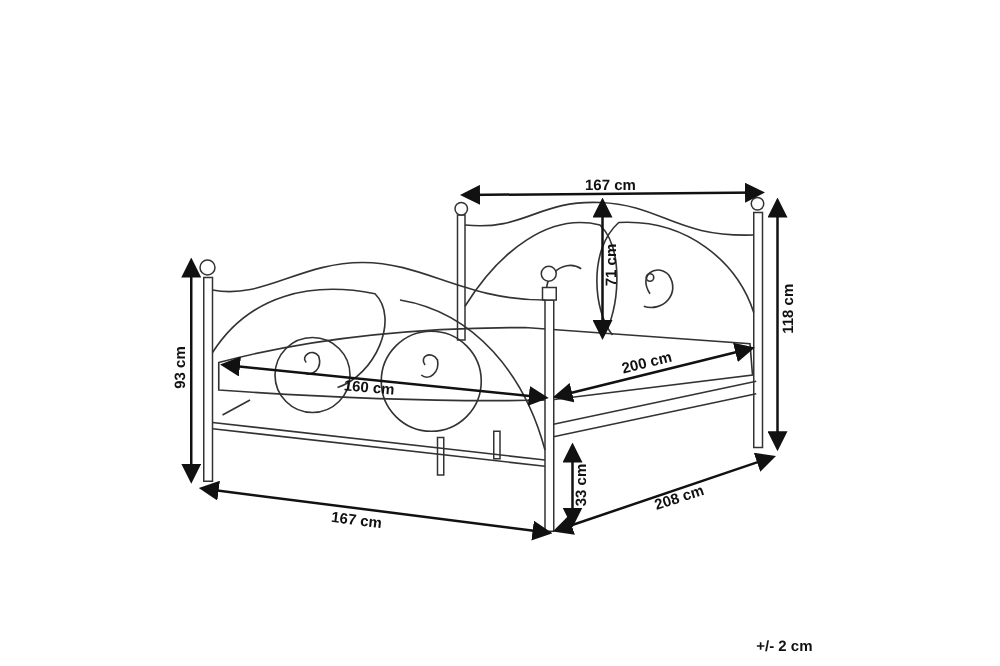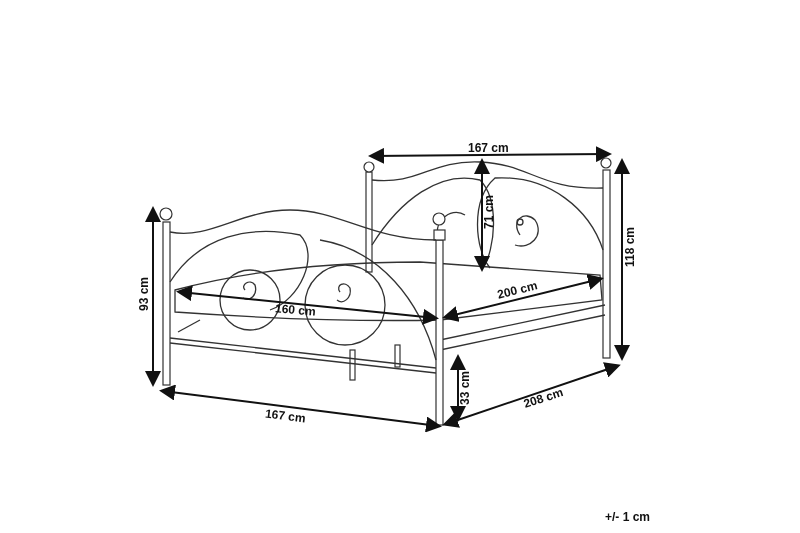--- a/index.html
+++ b/index.html
@@ -78,14 +78,14 @@
 
 <span class="lbl" style="left:468px;top:141px;">167 cm</span>
 <span class="lbl" style="left:472px;top:205px;transform:rotate(-90deg);">71 cm</span>
 <span class="lbl" style="left:610px;top:240px;transform:rotate(-90deg);">118 cm</span>
 <span class="lbl" style="left:127px;top:287px;transform:rotate(-90deg);">93 cm</span>
 <span class="lbl" style="left:275px;top:303px;transform:rotate(5deg);">160 cm</span>
 <span class="lbl" style="left:497px;top:283px;transform:rotate(-14deg);">200 cm</span>
 <span class="lbl" style="left:448px;top:381px;transform:rotate(-90deg);">33 cm</span>
 <span class="lbl" style="left:265px;top:409px;transform:rotate(7deg);">167 cm</span>
 <span class="lbl" style="left:523px;top:391px;transform:rotate(-18deg);">208 cm</span>
-<span class="lbl" style="left:605px;top:510px;">+/- 1 cm</span>
+<span class="lbl" style="left:605px;top:510px;">+/- 2 cm</span>
 </div>
 
 </body></html>

